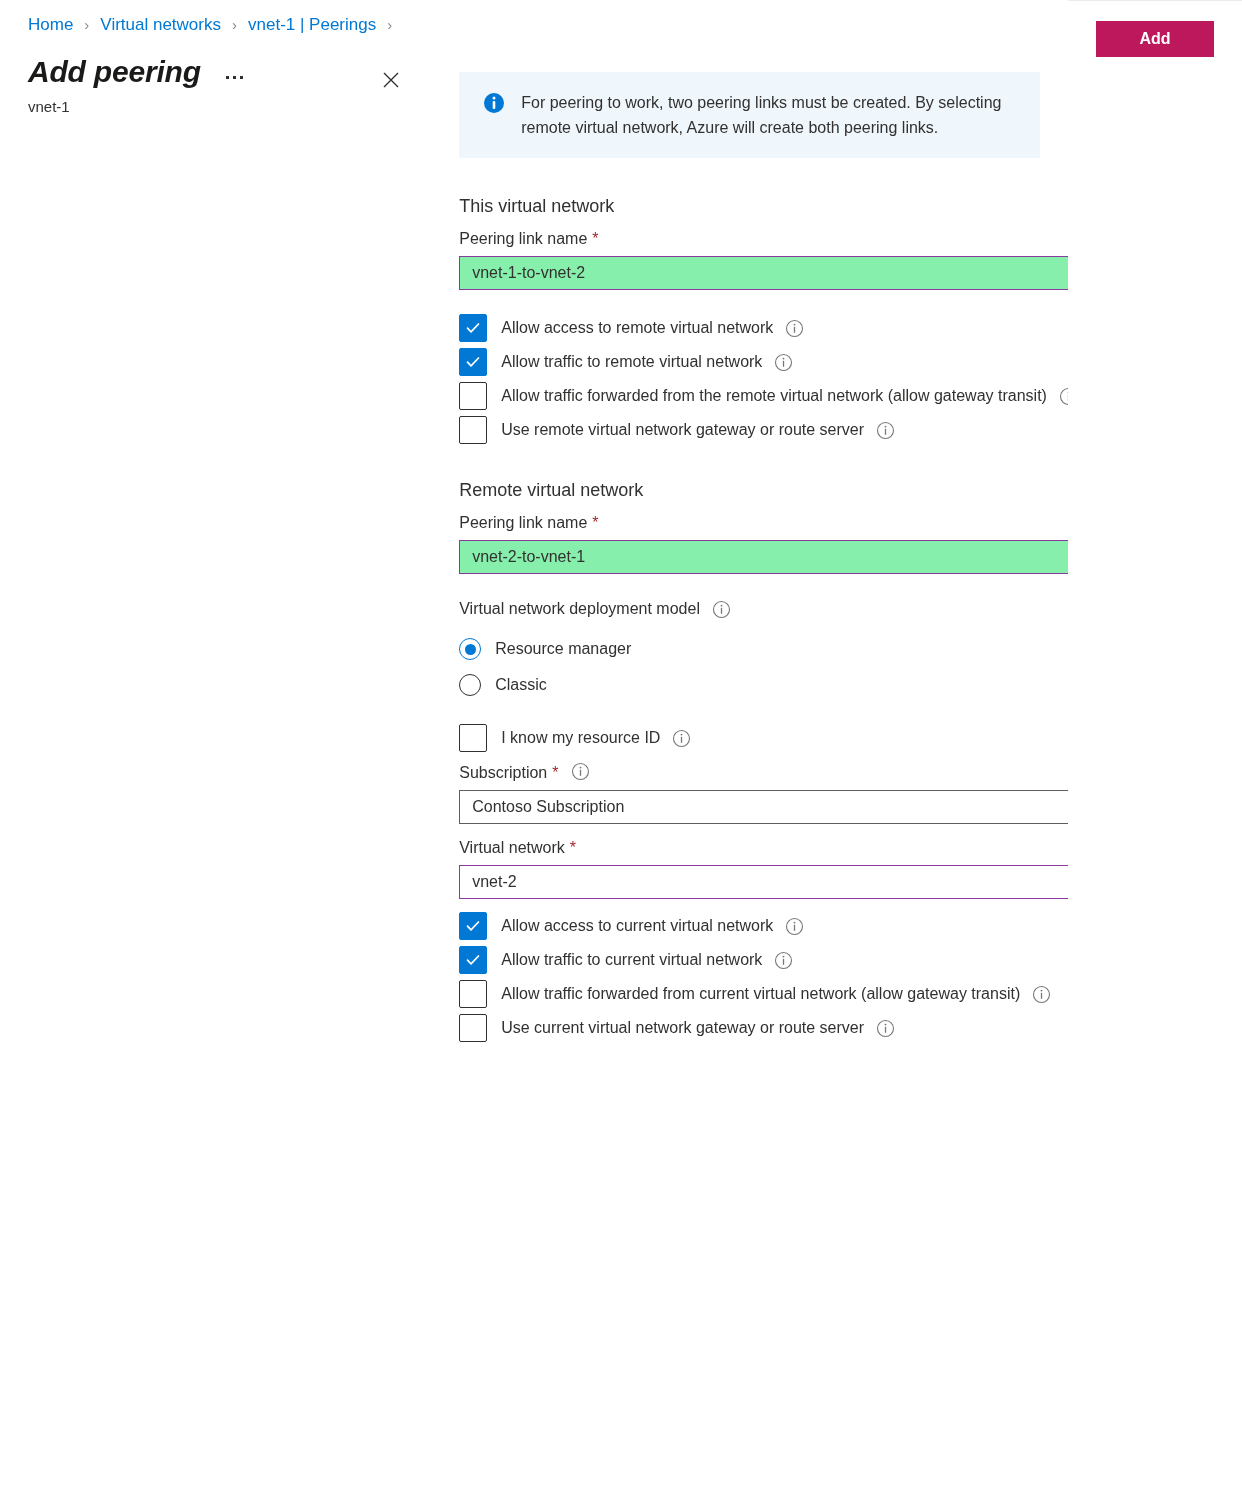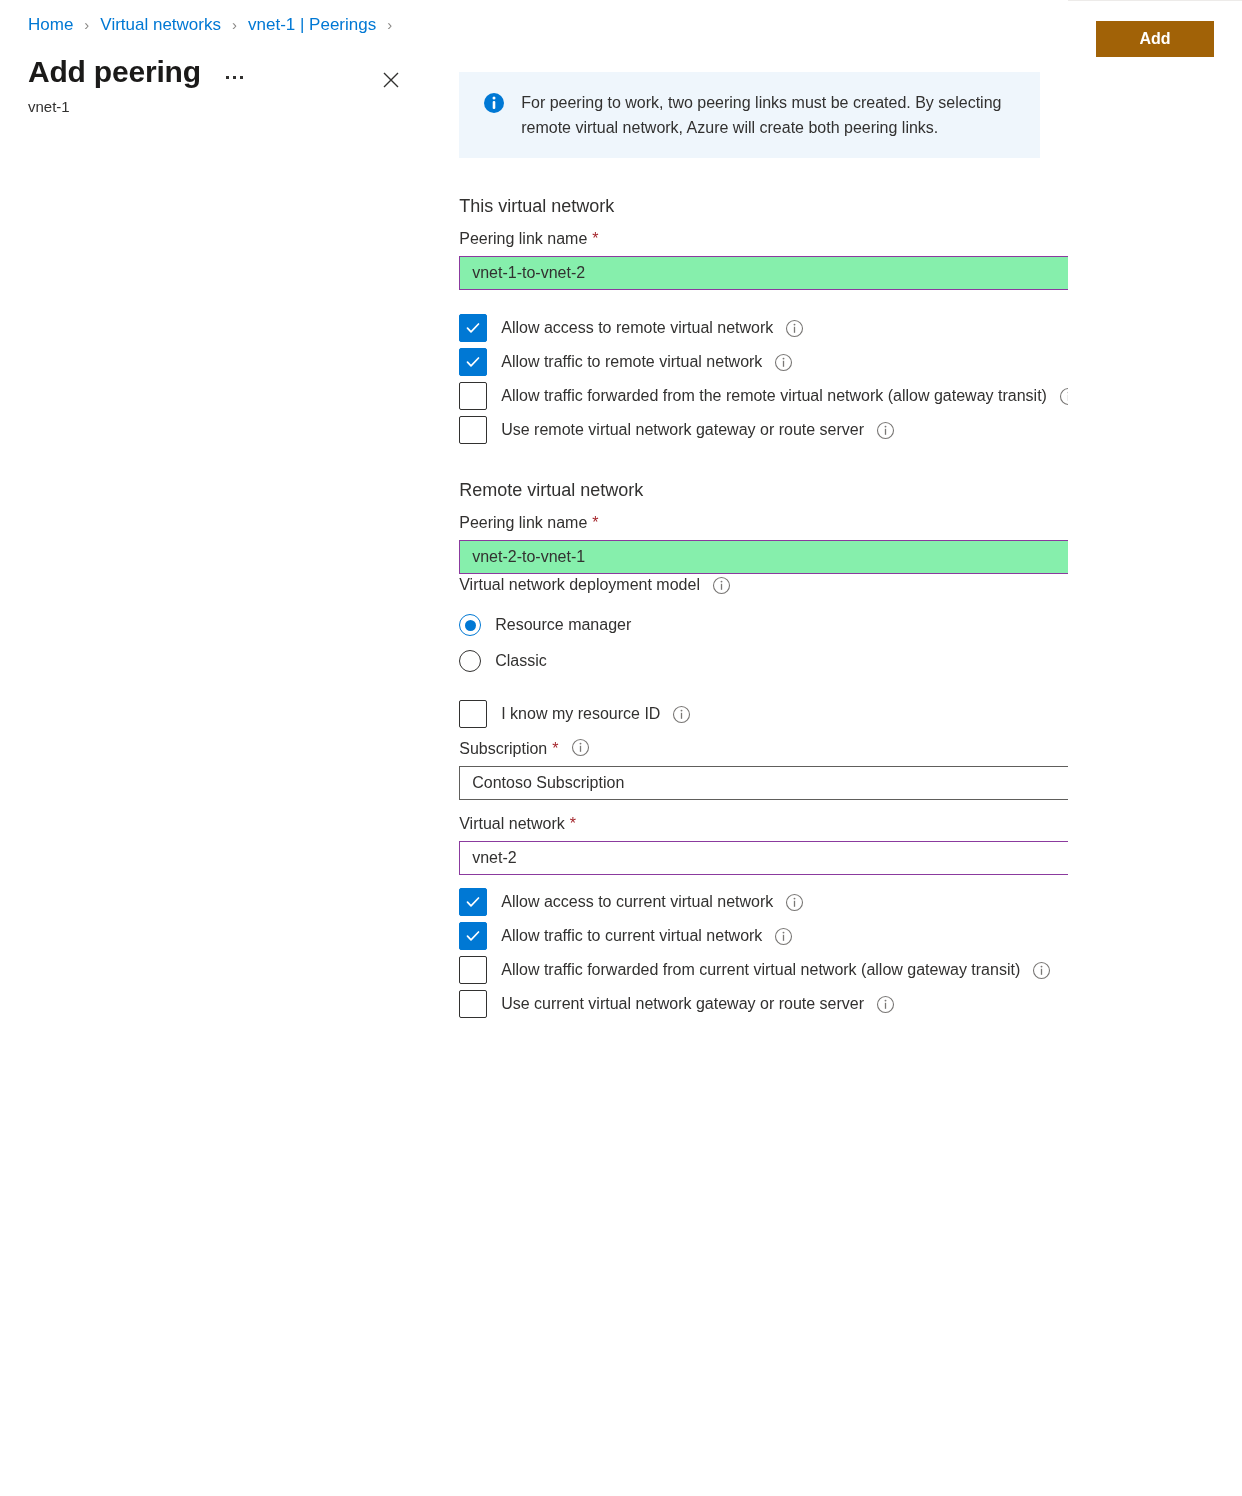--- a/index.html
+++ b/index.html
@@ -45,20 +45,21 @@
     margin: 0 11px;
     color: #8a8886;
     font-size: 15px;
     line-height: 22px;
     font-weight: 400;
   }
   .title-row {
     display: flex;
     align-items: center;
     margin-top: 17px;
+    font-style: italic;
   }
   .blade-title {
     font-size: 30px;
     line-height: 38px;
     font-weight: 600;
     letter-spacing: -0.2px;
     color: #1b1a19;
     margin: 0;
   }
   .ellipsis-btn {
@@ -264,31 +265,32 @@
     color: #323130;
     margin-left: 14px;
   }
 
   .deploy-label {
     display: flex;
     align-items: center;
     font-size: 16px;
     line-height: 22px;
     color: #323130;
+    margin-top: 24px;
   }
 
   
   .footer {
     flex: 0 0 auto;
     border-top: 1px solid #edebe9;
     height: 92px;
     padding: 20px 28px;
   }
   .add-btn {
-    background: #a16207;
+    background: #be185d;
     color: #ffffff;
     border: none;
     font-size: 16px;
     font-family: "Liberation Sans", sans-serif;
     font-weight: 600;
     padding: 0 18px;
     height: 36px;
     min-width: 118px;
     cursor: pointer;
   }

